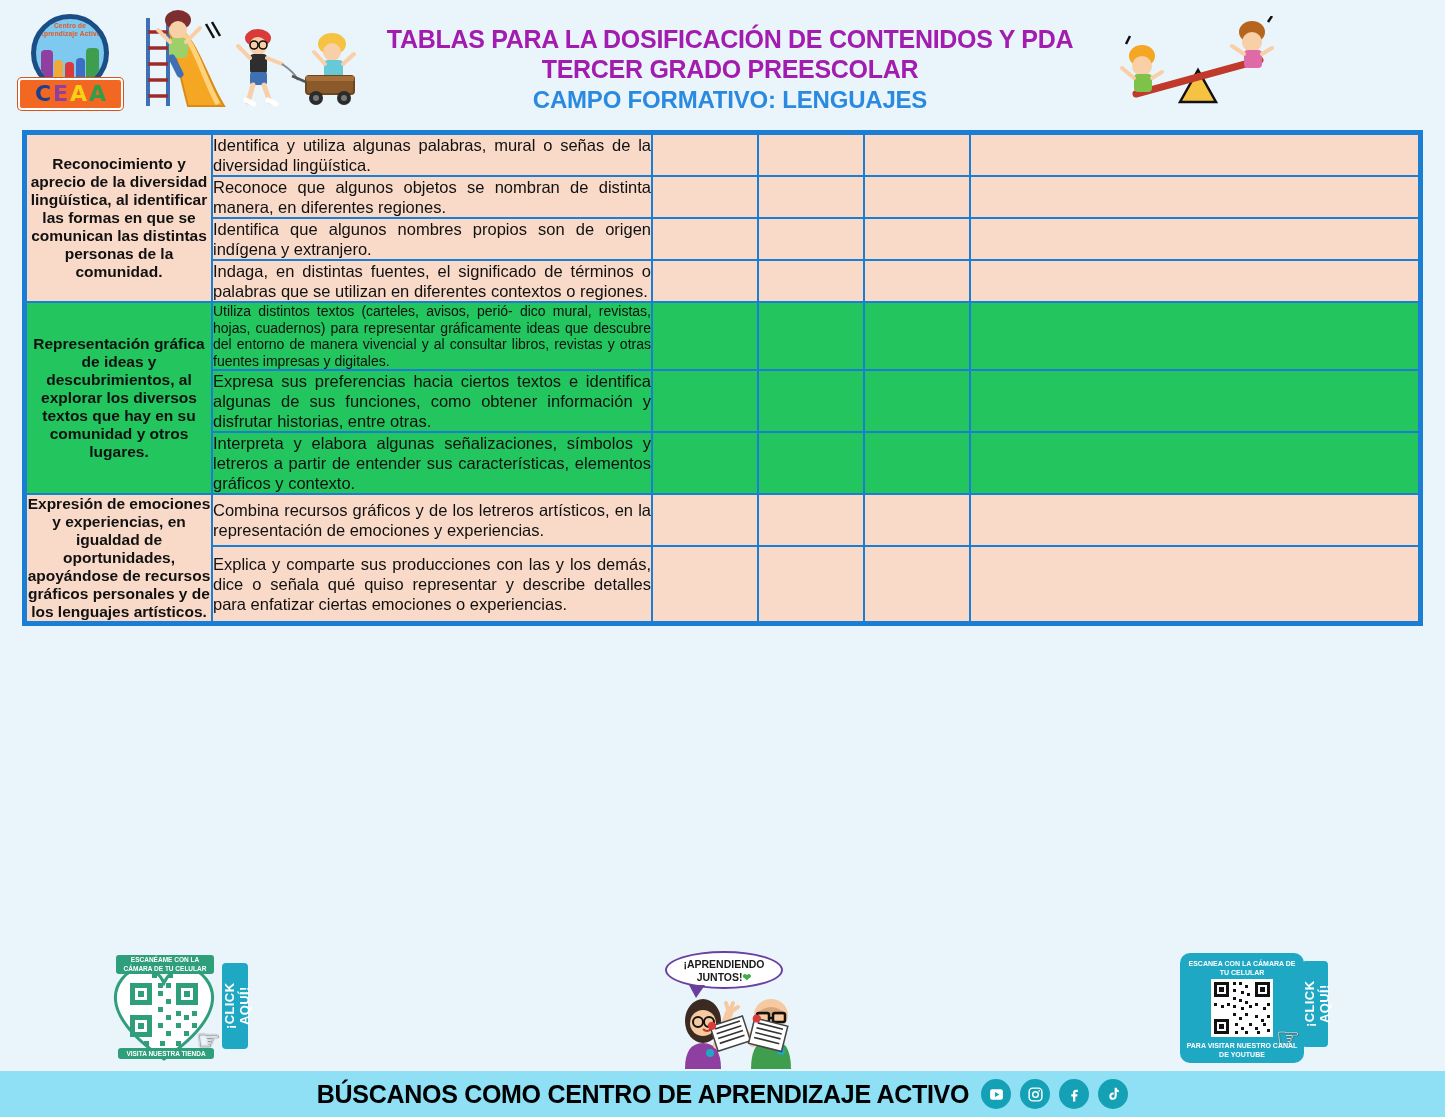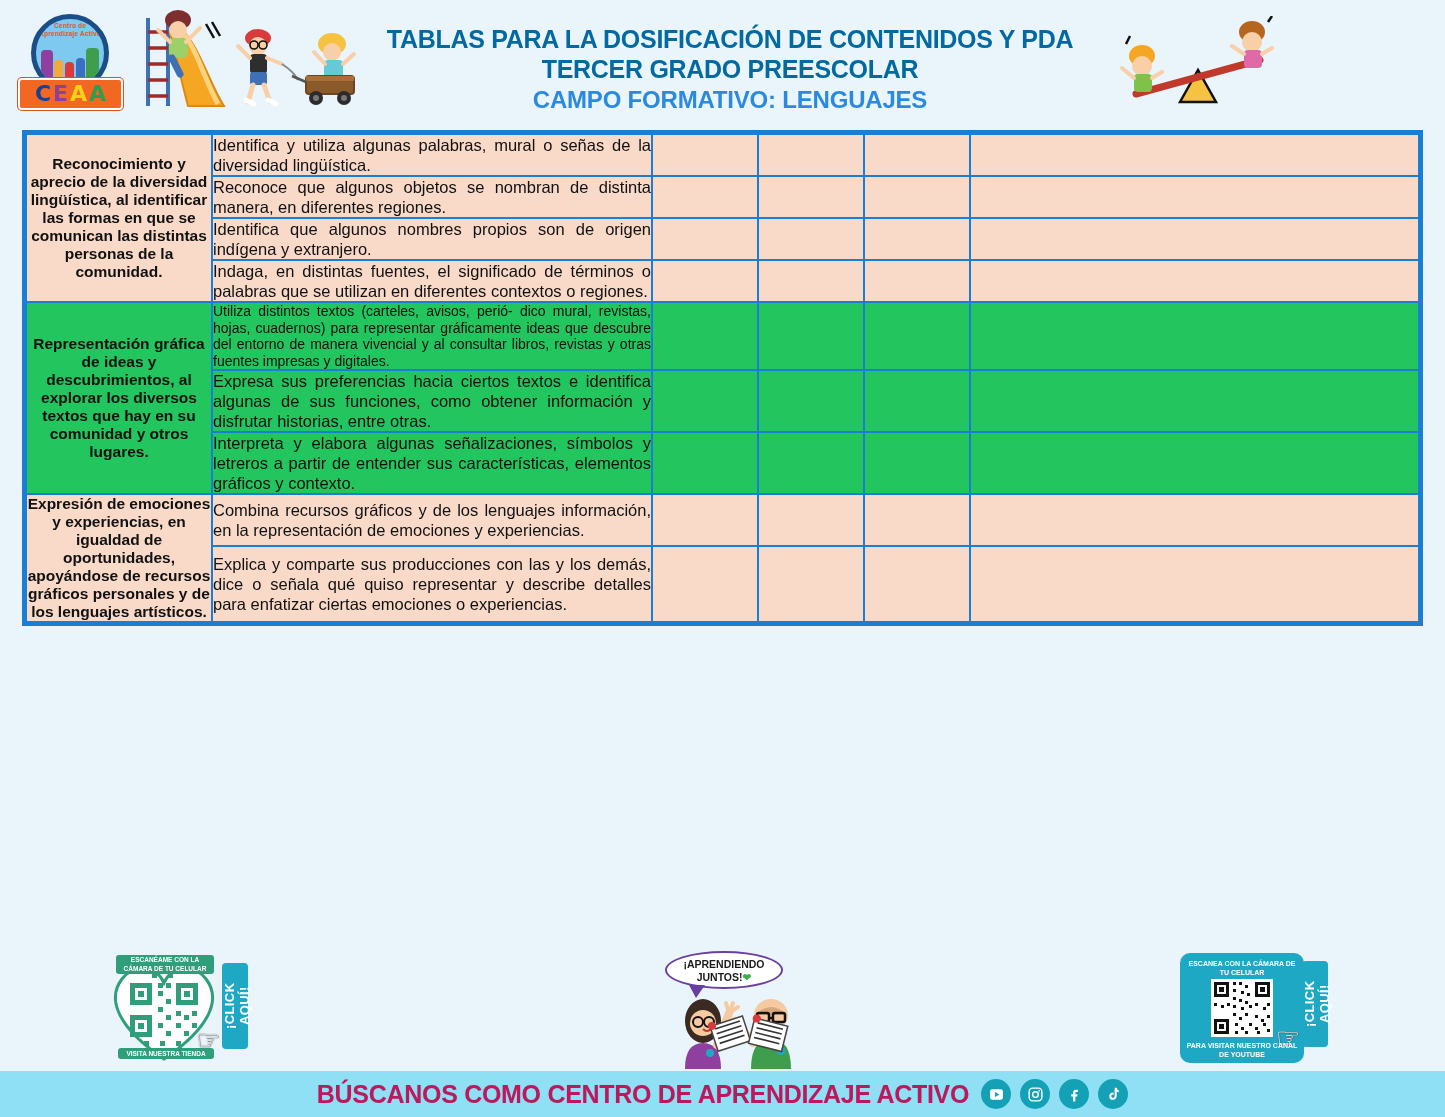--- a/index.html
+++ b/index.html
@@ -129,21 +129,21 @@
   }
 
   .title-block {
     position: absolute;
     left: 340px;
     top: 24px;
     width: 780px;
     text-align: center;
   }
   .title-line1, .title-line2 {
-    color: #0369a1;
+    color: #a21caf;
     font-weight: bold;
     font-size: 25px;
     line-height: 30px;
     letter-spacing: -0.3px;
     white-space: nowrap;
     font-family: "Liberation Sans", sans-serif;
   }
   .title-line3 {
     color: #2a8ae0;
     font-weight: bold;
@@ -403,21 +403,21 @@
     bottom: 0;
     width: 1445px;
     height: 46px;
     background: #8fe0f5;
     display: flex;
     align-items: center;
     justify-content: center;
     gap: 12px;
   }
   .bottom-bar .bb-text {
-    color: #be185d;
+    color: #000000;
     font-weight: bold;
     font-size: 25px;
     letter-spacing: -0.3px;
     text-shadow: 0 0 1px #7ccde4;
     white-space: nowrap;
   }
   .social {
     display: flex;
     align-items: center;
     gap: 9px;
@@ -577,21 +577,21 @@
         </tr>
         <tr class="sec-white">
           <td class="content-cell">Interpreta y elabora algunas señalizaciones, símbolos y letreros a partir de entender sus características, elementos gráficos y contexto.</td>
           <td class="mark-cell"></td>
           <td class="mark-cell"></td>
           <td class="mark-cell"></td>
           <td class="mark-cell"></td>
         </tr>
         <tr class="sec-peach">
           <td class="proceso-cell" rowspan="2">Expresión de emociones y experiencias, en igualdad de oportunidades, apoyándose de recursos gráficos personales y de los lenguajes artísticos.</td>
-          <td class="content-cell">Combina recursos gráficos y de los lenguajes información, en la representación de emociones y experiencias.</td>
+          <td class="content-cell">Combina recursos gráficos y de los letreros artísticos, en la representación de emociones y experiencias.</td>
           <td class="mark-cell"></td>
           <td class="mark-cell"></td>
           <td class="mark-cell"></td>
           <td class="mark-cell"></td>
         </tr>
         <tr class="sec-peach">
           <td class="content-cell">Explica y comparte sus producciones con las y los demás, dice o señala qué quiso representar y describe detalles para enfatizar ciertas emociones o experiencias.</td>
           <td class="mark-cell"></td>
           <td class="mark-cell"></td>
           <td class="mark-cell"></td>

